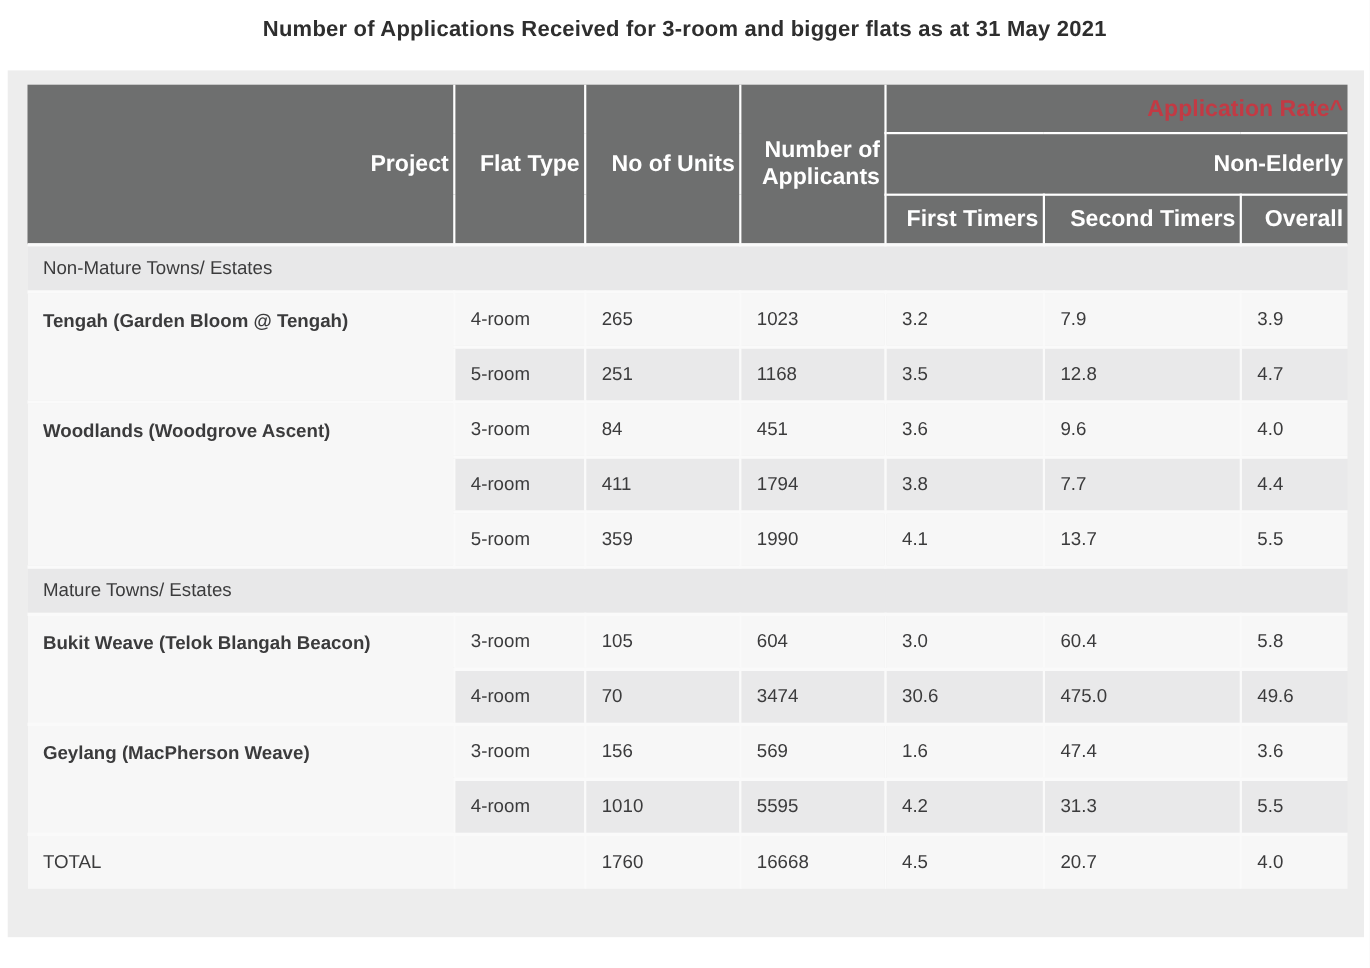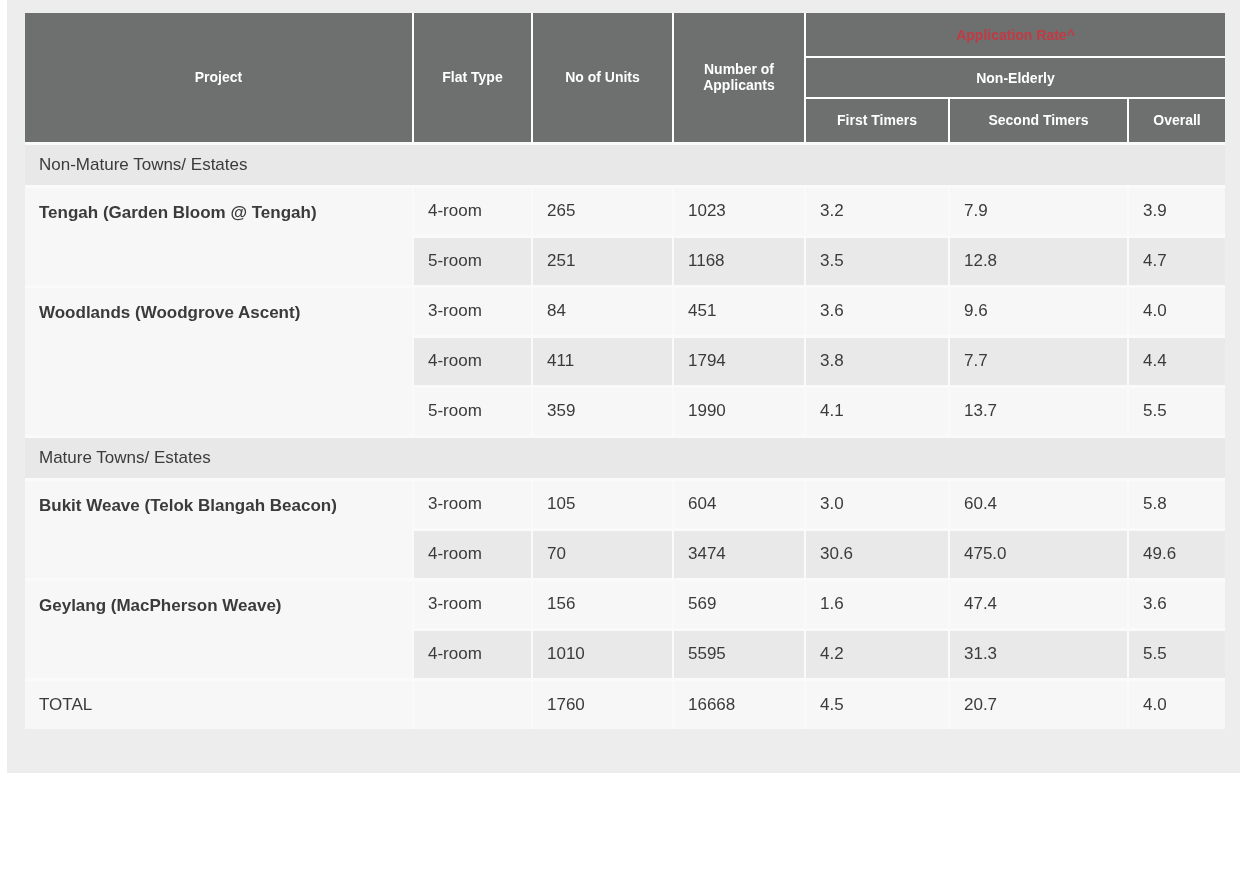--- a/index.html
+++ b/index.html
@@ -45,34 +45,34 @@
   }
   table.apps-table {
     width: 100%;
     border-collapse: collapse;
     table-layout: fixed;
   }
   
   thead th {
     background: var(--header-bg);
     color: var(--header-text);
-    font-size: 14px;
+    font-size: 21px;
     font-weight: bold;
-    text-align: center;
+    text-align: right;
     padding: 2px 4px;
     border-right: 2px solid var(--divider-strong);
   }
   thead th.group-span { border-right: none; }
   thead th.rate-header {
     color: var(--accent-red);
     height: 44px;
     border-bottom: 2px solid var(--divider-strong);
   }
   thead th.nonelderly-header {
-    height: 41px;
+    height: 56px;
     border-bottom: 2px solid var(--divider-strong);
   }
   thead th.sub-header { height: 45px; }
   thead th.last-col { border-right: none; }
   
   tbody tr { border-top: 3px solid var(--divider); }
   tbody td {
     font-size: 17px;
     color: var(--text-dark);
     padding: 0 6px 0 14px;
@@ -98,20 +98,21 @@
     height: 43px;
     border-right: none;
   }
   tr.total-row td { background: var(--row-light); }
 </style>
 </head>
 <body>
 
 <div class="page">
 
+  <h1 class="page-title">Number of Applications Received for 3-room and bigger flats as at 31 May 2021</h1>
 
   <div class="table-container">
     <table class="apps-table">
       <colgroup>
         <col style="width:32.33%">
         <col style="width:9.92%">
         <col style="width:11.75%">
         <col style="width:11.00%">
         <col style="width:12.00%">
         <col style="width:14.92%">

